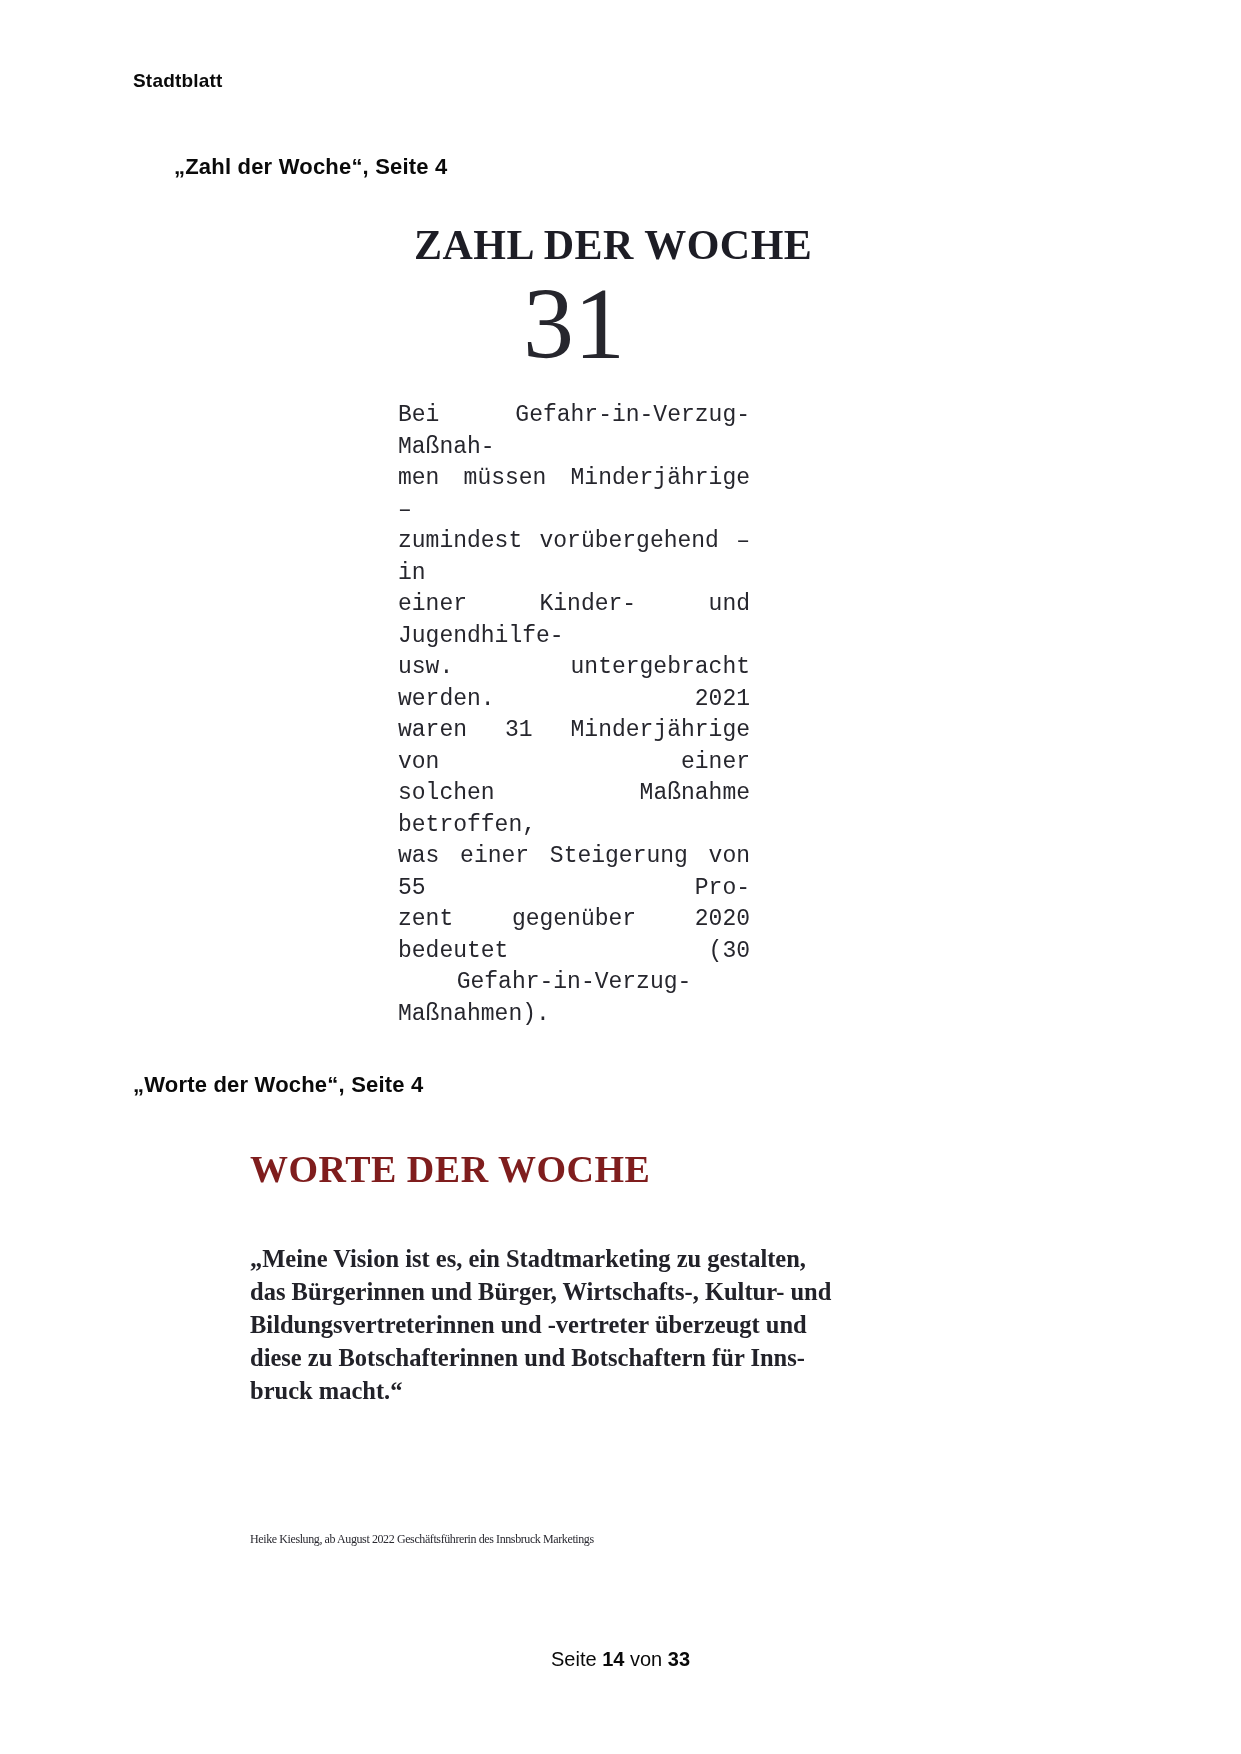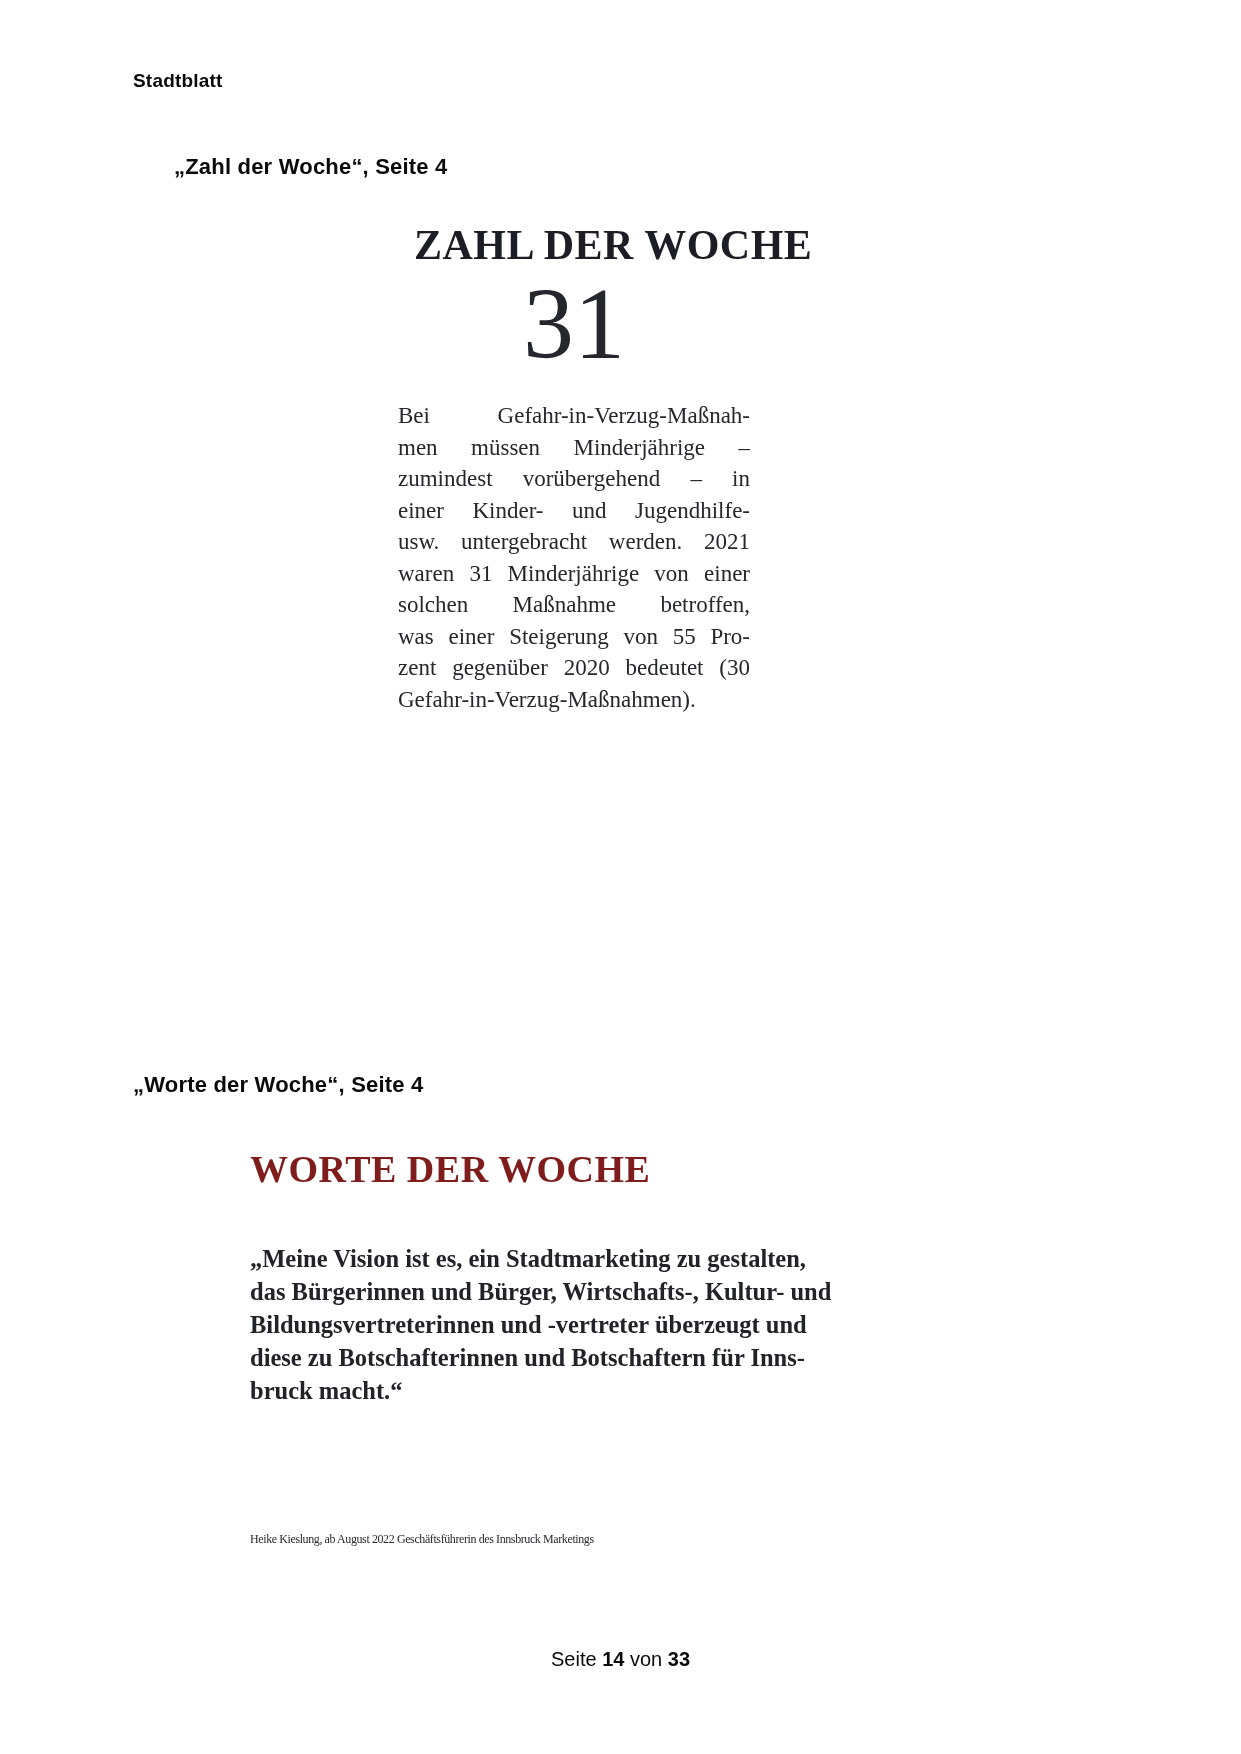--- a/index.html
+++ b/index.html
@@ -70,21 +70,21 @@
     font-size: 102px;
     font-weight: 400;
     color: #26262d;
     line-height: 1.1;
   }
   .body-text {
     position: absolute;
     top: 400px;
     left: 0;
     width: 100%;
-    font-family: Liberation Serif, serif;
+    font-family: Liberation Mono, monospace;
     font-size: 23px;
     line-height: 31.5px;
     color: #26262d;
   }
   .body-line {
     text-align: justify;
     text-align-last: justify;
     white-space: normal;
   }
   .body-line.last {

